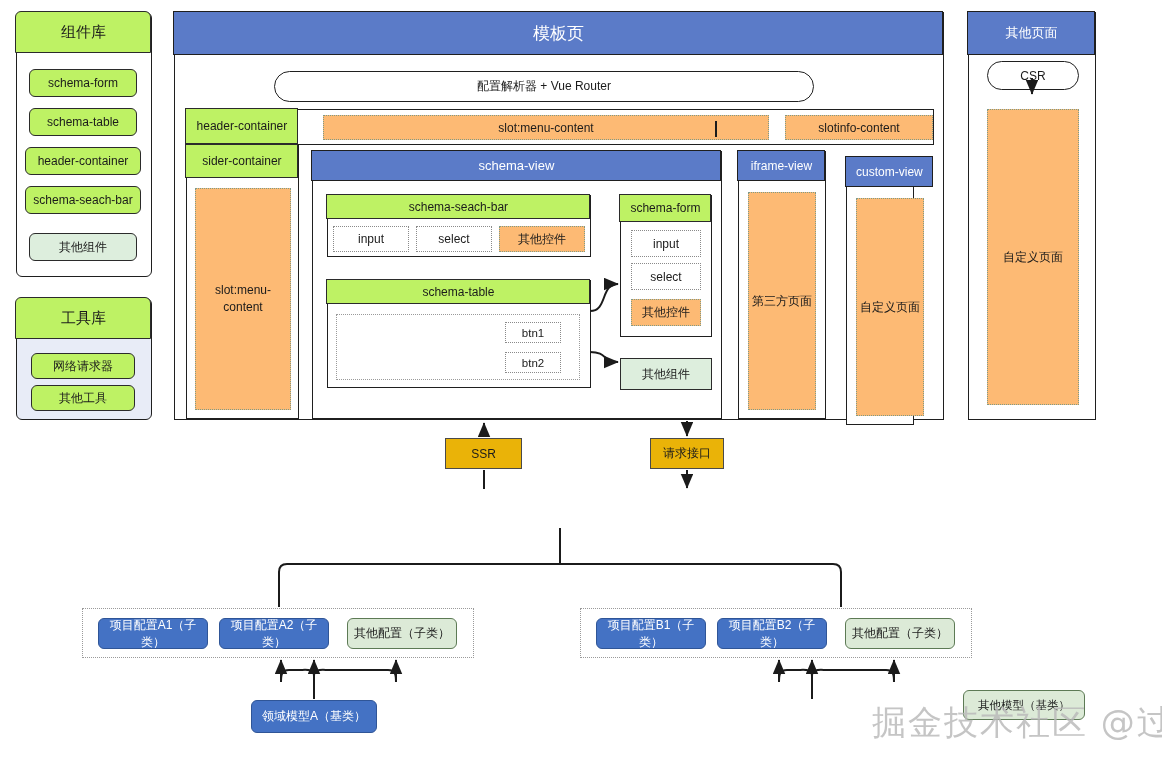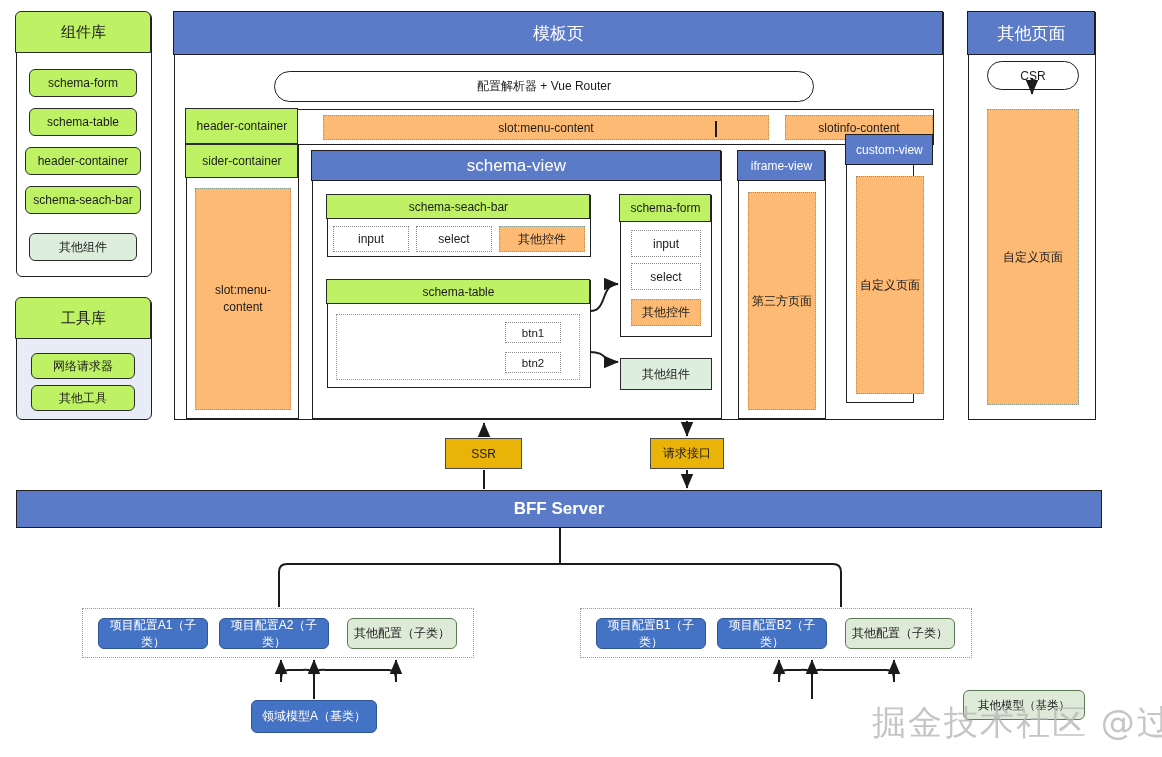--- a/index.html
+++ b/index.html
@@ -21,21 +21,21 @@
   .greendot{background:#fdba74;border:1.7px dotted #7f9a87;}
   .whitedot{background:#ffffff;border:1.7px dotted #8a8a8a;}
   .blue{background:#5b7bc8;border:1.6px solid #1f1f1f;color:#fff;}
   .bluefill{background:#4472c4;border:1.5px solid #2f5597;color:#fff;}
   .greenfill{background:#dcead7;border:1.5px solid #5d7a55;color:#1b1b1b;}
   .greybox{background:#eab308;border:1.5px solid #4a4a4a;text-align:center;}
   .dotwrap{border:1.7px dotted #9a9a9a;background:transparent;}
 
   .t11{font-size:11.5px;}
   .t12{font-size:12px;}
-  .t13{font-size:17px;}
+  .t13{font-size:13px;}
   .t15{font-size:15px;}
   .t17{font-size:17px;}
   .bold{font-weight:bold;}
 
   svg.ov{position:absolute;left:0;top:0;width:1162px;height:757px;pointer-events:none;overflow:visible;}
 
   .wm{
     position:absolute;font-size:34px;color:#b9b9b9;opacity:.82;
     letter-spacing:2px;white-space:nowrap;font-family:"DejaVu Sans",sans-serif;
   }
@@ -166,21 +166,21 @@
 
     <div class="abs solid" style="left:563px;top:138px;width:88px;height:268px;">
       <div class="abs blue ctr t12" style="left:-1.6px;top:-1.6px;width:88px;height:31px;">
         <span>iframe-view</span>
       </div>
       <div class="abs greendot ctr t12" style="left:9px;top:40px;width:68px;height:218px;">
         <span>第三方页面</span>
       </div>
     </div>
 
-    <div class="abs solid" style="left:671px;top:122px;width:68px;height:268px;">
+    <div class="abs solid" style="left:671px;top:144px;width:68px;height:268px;">
       <div class="abs blue ctr t12" style="left:-1.6px;top:-1.6px;width:88px;height:31px;">
         <span>custom-view</span>
       </div>
       <div class="abs greendot ctr t12" style="left:9px;top:40px;width:68px;height:218px;">
         <span>自定义页面</span>
       </div>
     </div>
   </div>
 
   <div class="abs solid" style="left:968px;top:12px;width:128px;height:408px;">
@@ -195,23 +195,20 @@
     </div>
   </div>
 
   <div class="abs greybox ctr t12" style="left:445px;top:438px;width:77px;height:31px;">
     <span>SSR</span>
   </div>
   <div class="abs greybox ctr t12" style="left:650px;top:438px;width:74px;height:31px;">
     <span>请求接口</span>
   </div>
 
-  <div class="abs blue ctr t17 bold" style="left:16px;top:490px;width:1086px;height:38px;">
-    <span>BFF Server</span>
-  </div>
 
   <div class="abs dotwrap" style="left:82px;top:608px;width:392px;height:50px;"></div>
   <div class="abs bluefill rounded ctr t12" style="left:98px;top:618px;width:110px;height:31px;">
     <span>项目配置A1（子类）</span>
   </div>
   <div class="abs bluefill rounded ctr t12" style="left:219px;top:618px;width:110px;height:31px;">
     <span>项目配置A2（子类）</span>
   </div>
   <div class="abs greenfill rounded ctr t12" style="left:347px;top:618px;width:110px;height:31px;">
     <span>其他配置（子类）</span>

